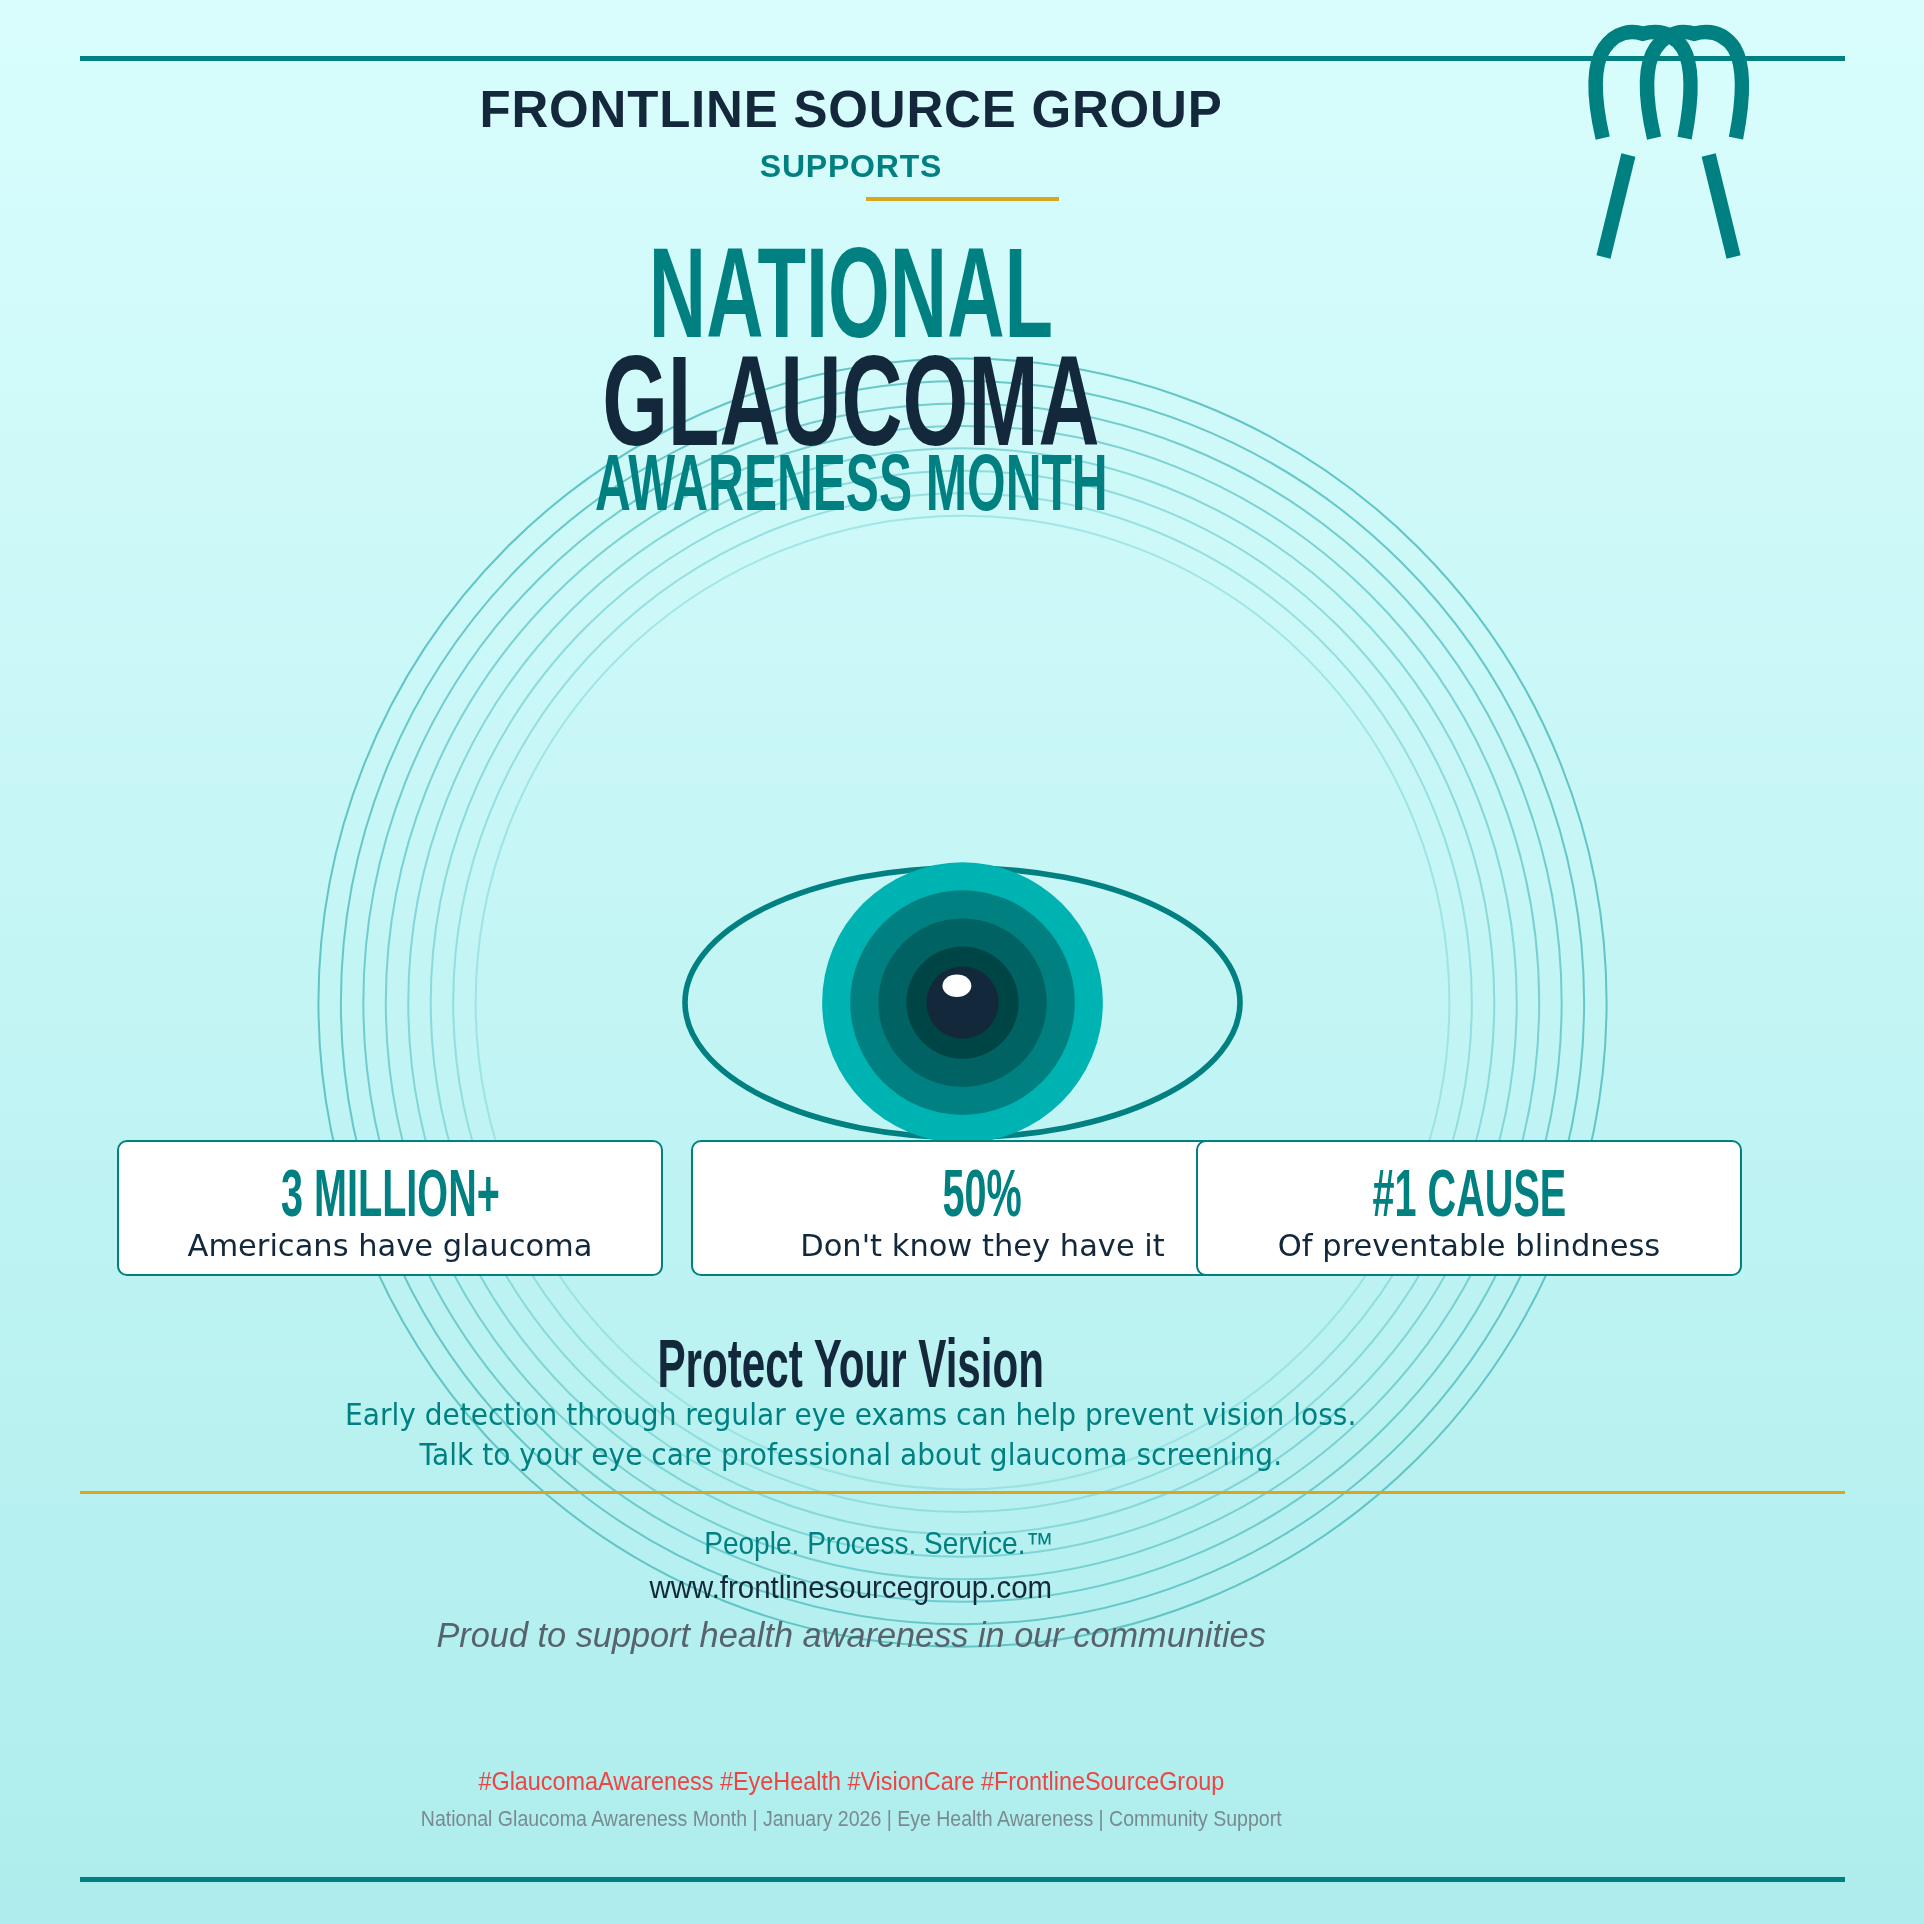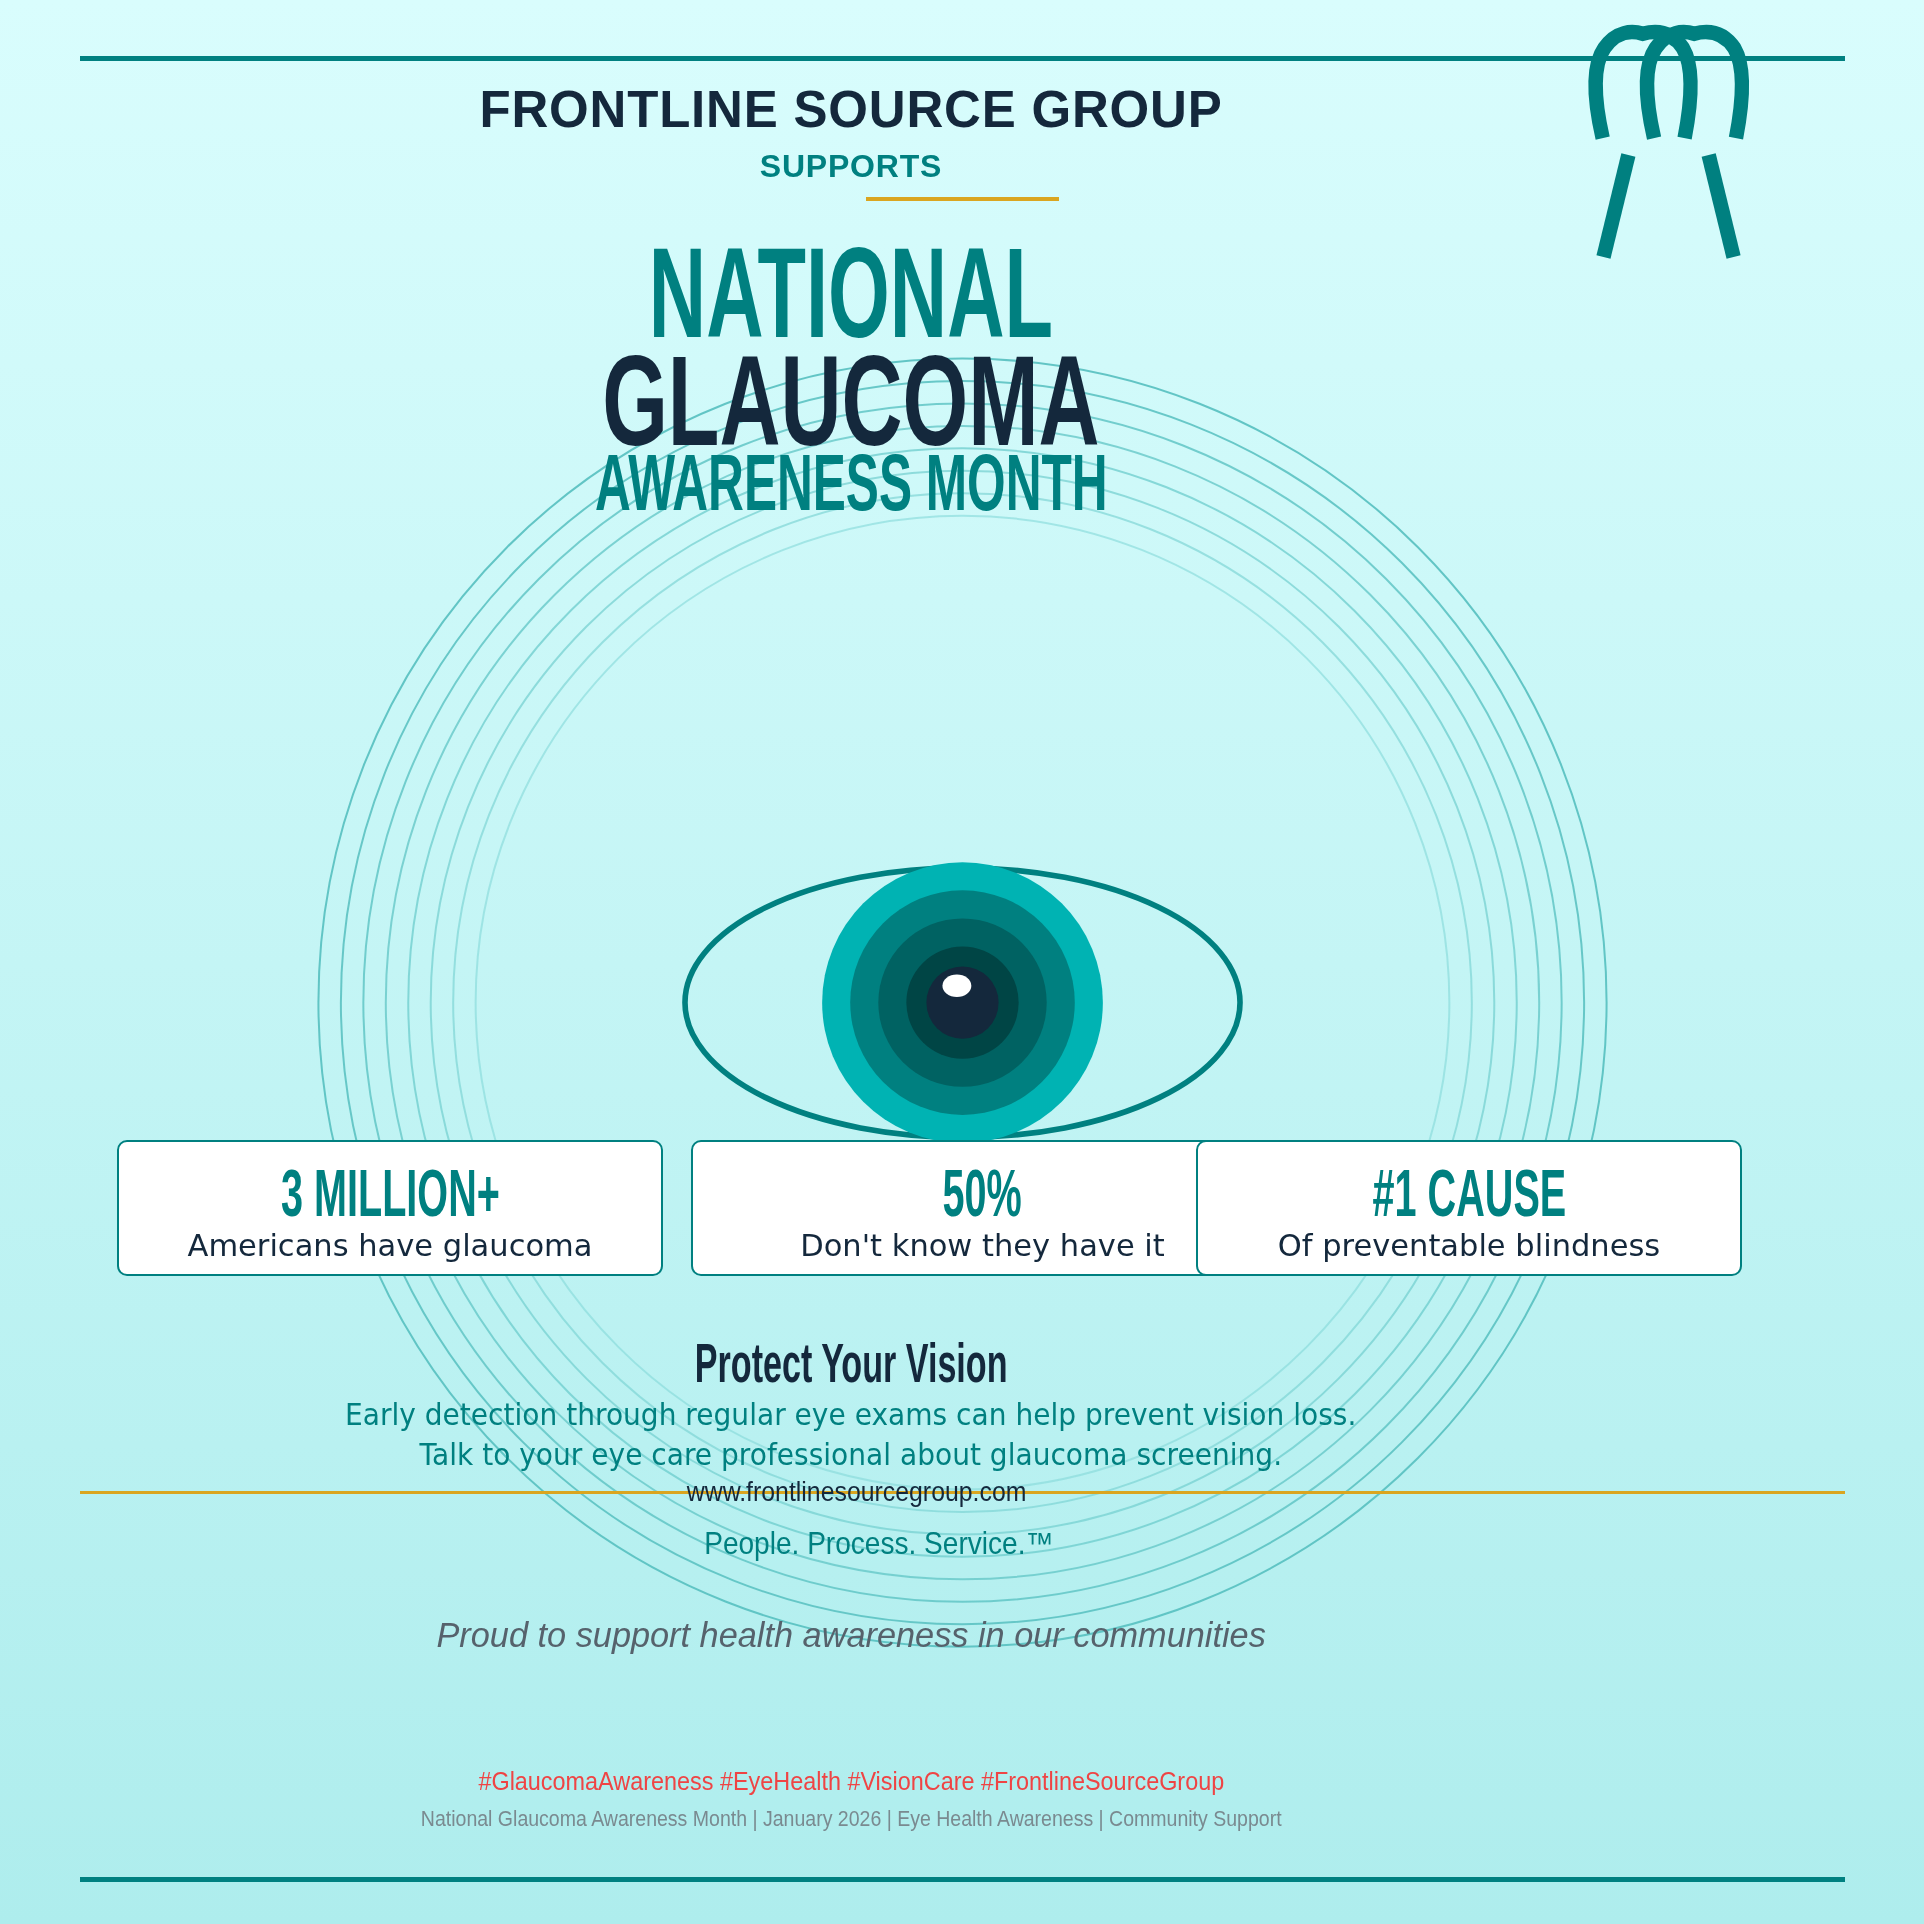--- a/index.html
+++ b/index.html
@@ -34,31 +34,31 @@
   .card-value {
     position: absolute; left: 0; width: 100%; top: 17.6px; font-size: 66px; line-height: 66px;
     color: #008080; white-space: nowrap;
   }
   .card-value .condensed { transform: scaleX(0.6); }
   .card-label {
     position: absolute; left: 0; width: 100%; top: 88px; font-size: 30.5px; line-height: 32px;
     color: #14283c; font-family: "DejaVu Sans", sans-serif; white-space: nowrap;
   }
 
-  .protect { top: 1323px; font-size: 55px; line-height: 80px; color: #14283c; }
+  .protect { top: 1323px; font-size: 68px; line-height: 80px; color: #14283c; }
   .protect .condensed { transform: scaleX(0.62); }
   .body-line { font-size: 30.5px; line-height: 35px; color: #008080; font-family: "DejaVu Sans", sans-serif; }
   .body-line .condensed { font-weight: normal; font-family: "DejaVu Sans", sans-serif; transform: scaleX(0.92); }
   .body-1 { top: 1397px; }
   .body-2 { top: 1437px; }
   .gold-line { top: 1491px; height: 3.2px; background: #daa520; }
 
   .tagline { top: 1526px; font-size: 30.5px; color: #008080; padding-left: 28px; }
   .tagline .condensed { font-weight: normal; transform: scaleX(0.92); }
-  .website { top: 1477px; font-size: 27px; color: #14283c; margin-left: 6px; }
+  .website { top: 1569px; font-size: 32px; color: #14283c; }
   .website .condensed { font-weight: normal; transform: scaleX(0.92); }
   .proud { top: 1615px; font-size: 35px; color: #56626c; font-style: italic; }
   .proud .condensed { font-weight: normal; font-style: italic; transform: scaleX(0.98); }
 
   .hashtags { top: 1766px; font-size: 26px; color: #ef4444; }
   .hashtags .condensed { font-weight: normal; transform: scaleX(0.9); }
   .footer-meta { top: 1806px; font-size: 21.7px; color: #7a8a90; }
   .footer-meta .condensed { font-weight: normal; transform: scaleX(0.9); }
 </style>
 </head>

